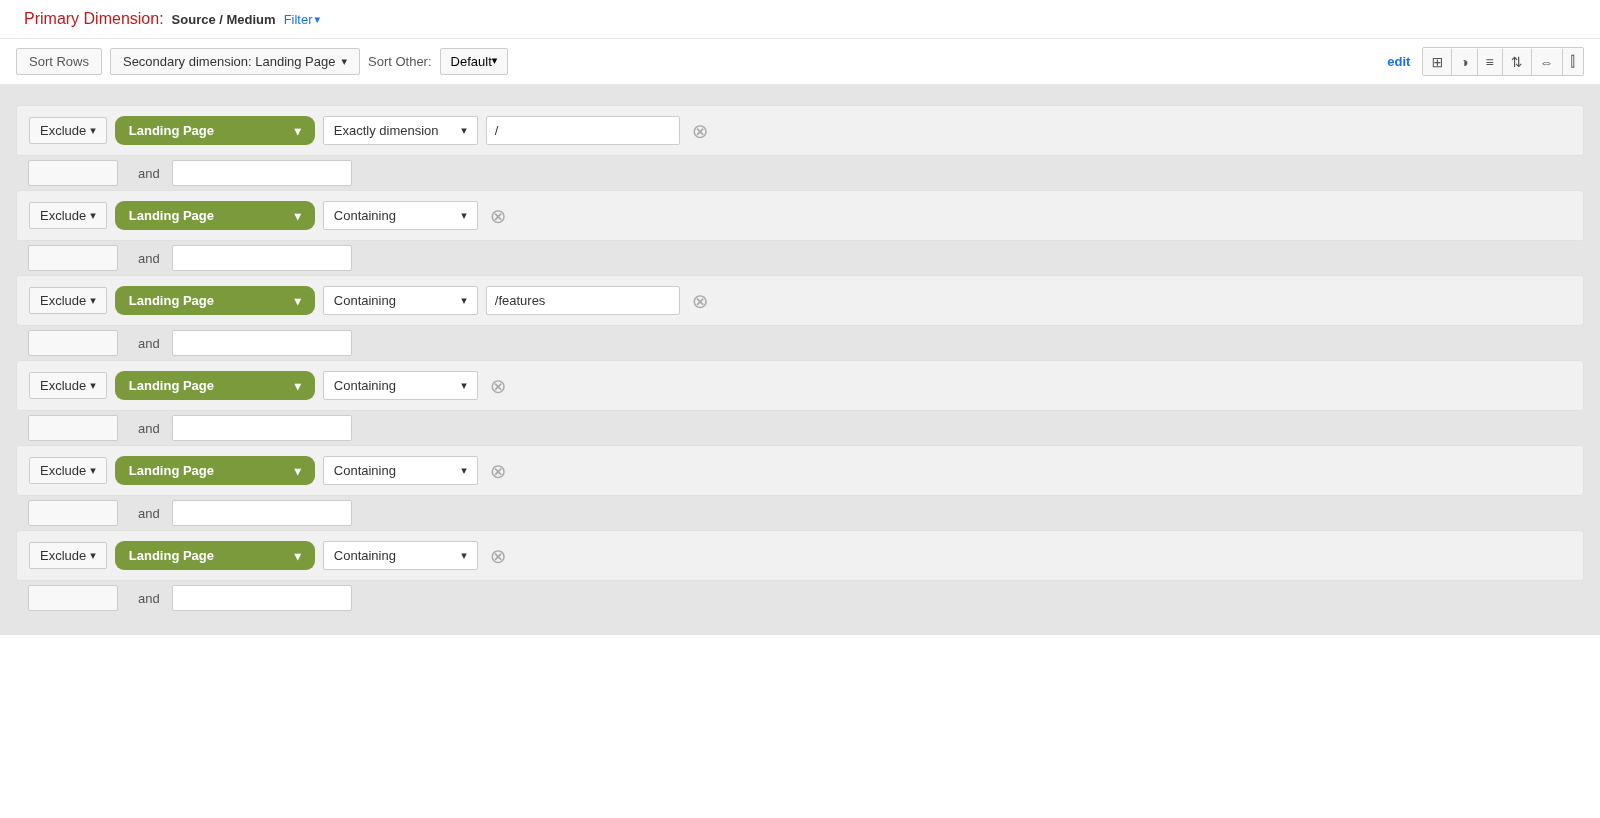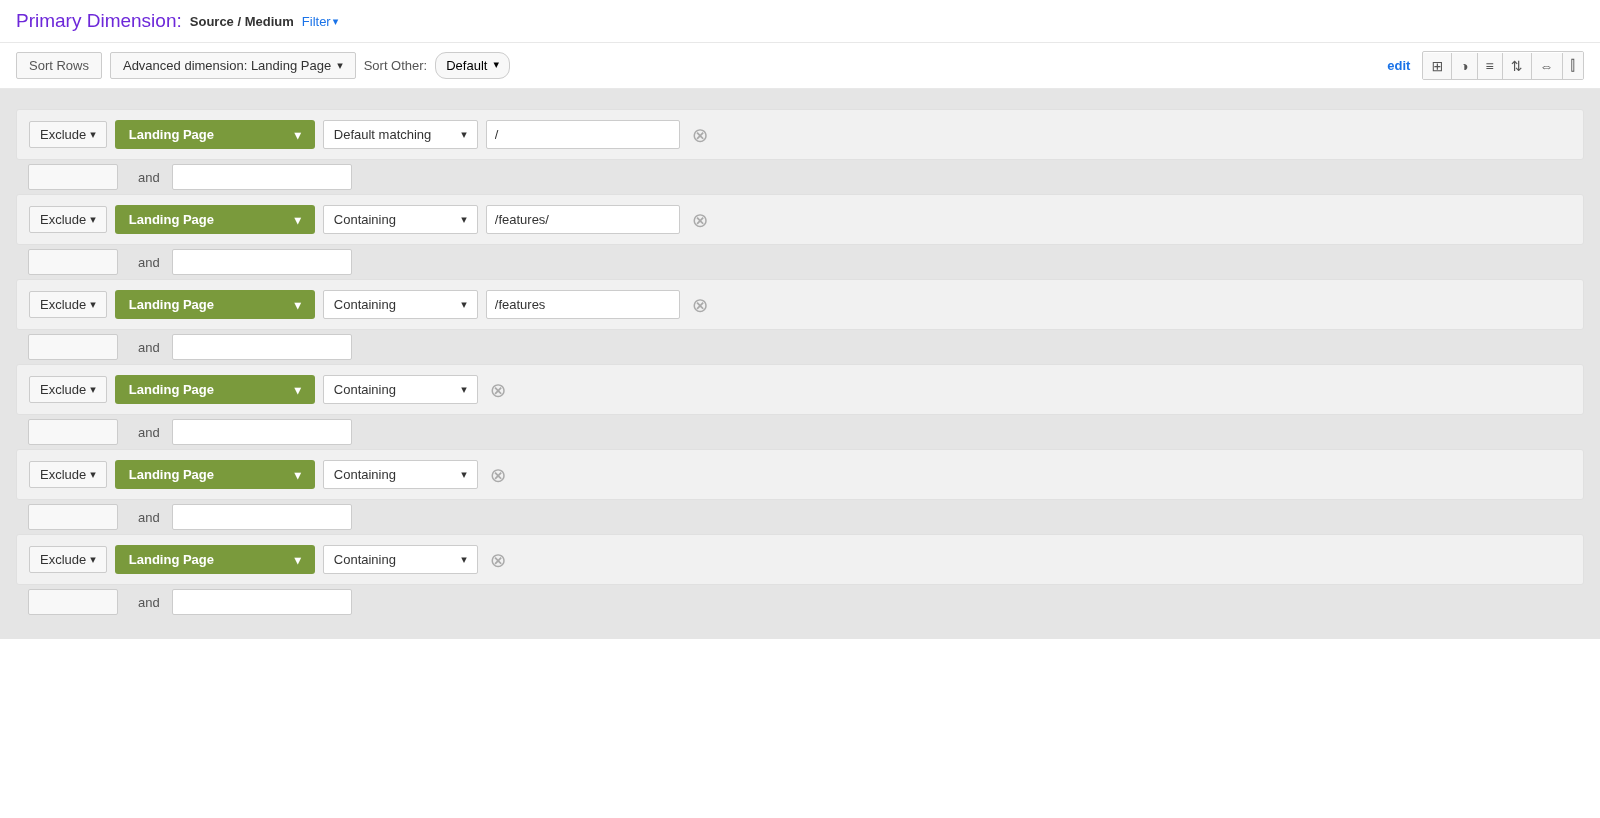--- a/index.html
+++ b/index.html
@@ -57,21 +57,21 @@
       gap: 4px;
       white-space: nowrap;
     }
 
     
     .dimension-dropdown {
       background: #7a9a3c;
       color: #fff;
       border: none;
       padding: 7px 14px;
-      border-radius: 3px;
+      border-radius: 9px;
       cursor: pointer;
       font-size: 13px;
       font-weight: bold;
       display: flex;
       align-items: center;
       gap: 8px;
       min-width: 200px;
       justify-content: space-between;
     }
     .dimension-dropdown .chevron {
@@ -117,38 +117,38 @@
       padding: 0 4px;
       display: flex;
       align-items: center;
       justify-content: center;
     }
   </style>
 </head>
 <body>
 
 <div style="display:flex;align-items:center;padding:10px 16px;gap:8px;border-bottom:1px solid #e8e8e8;">
-  <span style="color:#6d28d9;font-size:19px;">Primary Dimension:</span>
+  <span style="color:#b91c1c;font-size:16px;margin-left:8px;">Primary Dimension:</span>
   <span style="font-weight:bold;font-size:13px;color:#333;">Source / Medium</span>
   <button style="color:#1a73e8;cursor:pointer;font-size:13px;display:flex;align-items:center;gap:2px;border:none;background:none;">
     <span>Filter</span>
     <span style="font-size:11px;">▾</span>
   </button>
 </div>
 
 <div style="display:flex;align-items:center;padding:8px 16px;gap:8px;border-bottom:1px solid #e8e8e8;background:#fff;">
   <button class="plot-rows-btn">Sort Rows</button>
 
   <button class="secondary-dimension-btn">
-    <span>Advanced dimension: Landing Page</span>
+    <span>Secondary dimension: Landing Page</span>
     <span style="font-size:11px;">▾</span>
   </button>
 
   <span class="sort-type-label">Sort Other:</span>
-  <button class="sort-type-select" style="display:flex;gap:6px;border-radius:11px;">
+  <button class="sort-type-select" style="display:flex;gap:0;">
     <span>Default</span>
     <span style="font-size:11px;">▾</span>
   </button>
 
   <div style="flex:1;"></div>
 
   <span style="color:#1a73e8;cursor:pointer;font-size:13px;font-weight:bold;margin-left:4px;">edit</span>
 
   <div style="display:flex;align-items:center;border:1px solid #ccc;border-radius:2px;overflow:hidden;margin-left:4px;">
     <button style="padding:5px 8px;border-right:1px solid #ccc;background:#f8f8f8;cursor:pointer;font-size:14px;color:#555;border:none;border-right:1px solid #ccc;">⊞</button>
@@ -165,21 +165,21 @@
   <div style="background:#f1f1f1;border:1px solid #e0e0e0;border-radius:3px;padding:10px 12px;display:flex;align-items:center;gap:8px;margin-bottom:0;">
     <button class="exclude-btn">
       <span>Exclude</span>
       <span style="font-size:11px;">▾</span>
     </button>
     <button class="dimension-dropdown">
       <span>Landing Page</span>
       <span class="chevron">▾</span>
     </button>
     <button class="condition-dropdown">
-      <span>Default matching</span>
+      <span>Exactly dimension</span>
       <span style="font-size:11px;">▾</span>
     </button>
     <input class="value-input" type="text" value="/" style="">
     <button class="remove-btn" style="color:#aaa;font-size:20px;background:none;border:none;cursor:pointer;">⊗</button>
   </div>
 
   <div style="display:flex;align-items:center;padding:4px 0 4px 12px;gap:0;margin-bottom:0;">
     <span style="width:90px;height:26px;border:1px solid #ccc;background:#f8f8f8;border-radius:2px;display:inline-block;"></span>
     <span style="margin-left:20px;color:#555;font-size:13px;">and</span>
     <span style="margin-left:12px;width:180px;height:26px;border:1px solid #ccc;border-radius:2px;background:#fff;display:inline-block;"></span>
@@ -191,21 +191,20 @@
       <span style="font-size:11px;">▾</span>
     </button>
     <button class="dimension-dropdown">
       <span>Landing Page</span>
       <span class="chevron">▾</span>
     </button>
     <button class="condition-dropdown">
       <span>Containing</span>
       <span style="font-size:11px;">▾</span>
     </button>
-    <input class="value-input" type="text" value="/features/" style="">
     <button class="remove-btn" style="color:#aaa;font-size:20px;background:none;border:none;cursor:pointer;">⊗</button>
   </div>
 
   <div style="display:flex;align-items:center;padding:4px 0 4px 12px;gap:0;margin-bottom:0;">
     <span style="width:90px;height:26px;border:1px solid #ccc;background:#f8f8f8;border-radius:2px;display:inline-block;"></span>
     <span style="margin-left:20px;color:#555;font-size:13px;">and</span>
     <span style="margin-left:12px;width:180px;height:26px;border:1px solid #ccc;border-radius:2px;background:#fff;display:inline-block;"></span>
   </div>
 
   <div style="background:#f1f1f1;border:1px solid #e0e0e0;border-radius:3px;padding:10px 12px;display:flex;align-items:center;gap:8px;margin-bottom:0;">

